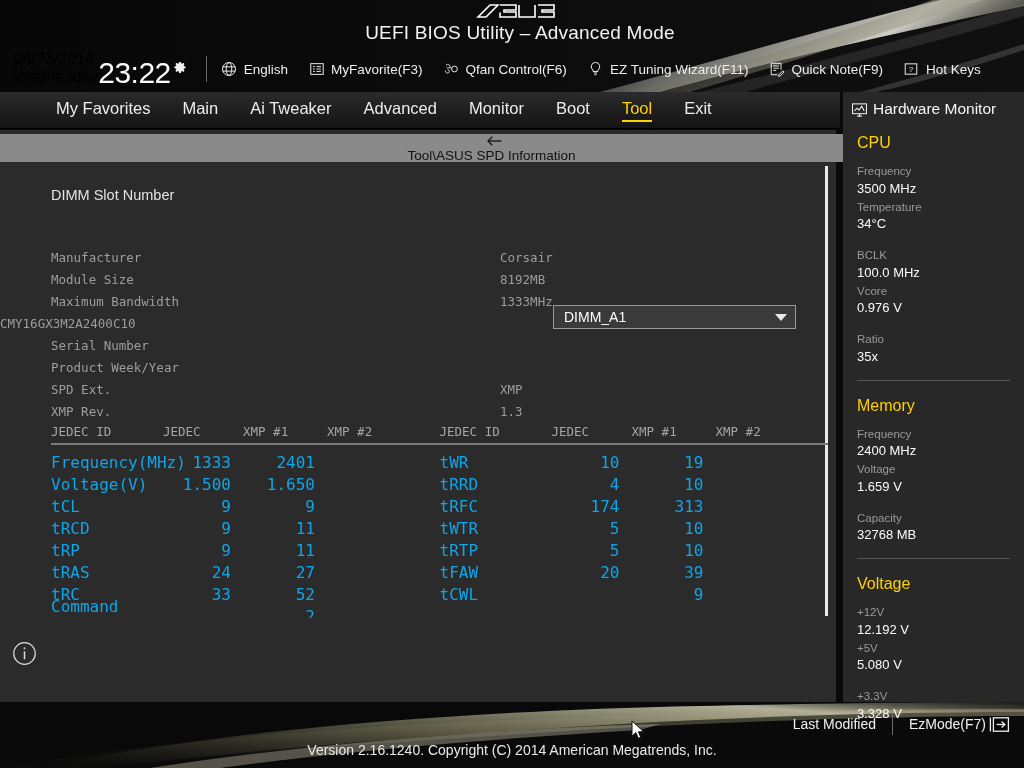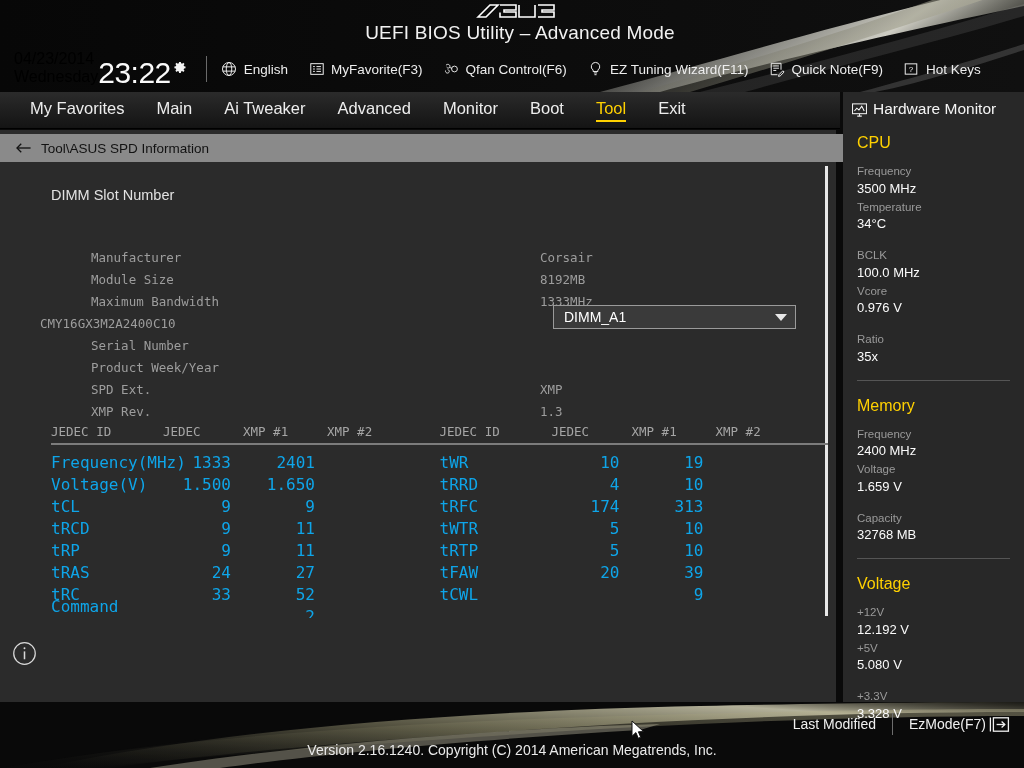--- a/index.html
+++ b/index.html
@@ -76,36 +76,36 @@
     position: absolute; left: 0; top: 92px; width: 840px; height: 37px;
     background: linear-gradient(180deg,#2b2b2b 0%, #1e1e1e 55%, #141414 100%);
     display: flex; align-items: center;
     border-bottom: 1px solid #000;
   }
   .tab {
     color: #ededed; font-size: 16.5px;
     padding: 0 0 4px 0; margin: 0 16px; cursor: pointer;
     position: relative; white-space: nowrap;
   }
-  .tab:first-child { margin-left: 30px; }
+  .tab:first-child { margin-left: 56px; }
   .tab.active { color: #ffd100; }
   .tab.active::after {
     content:""; position:absolute; left:0; right:0; bottom:0px;
     height:2px; background:#ffd100;
   }
 
   
   .content {
     position: absolute; left: 0; top: 130px; width: 836px; height: 572px;
     background: #2b2b2b;
   }
   .crumb {
     position: absolute; left: 0; top: 4px; width: 974px; height: 28px;
     background: #8a8a8a;
-    display: flex; align-items: center;
+    display: flex; align-items: center; flex-direction: column;
   }
   .crumb-back {
     margin-left: 14px; width: 18px; height: 18px;
     display:flex; align-items:center; justify-content:center; cursor:pointer;
   }
   .crumb-text {
     margin-left: 9px; color: #121212; font-size: 13.5px;
   }
 
   .panel-body {
@@ -130,21 +130,20 @@
     padding: 0 8px 0 10px; cursor: pointer;
   }
   .dimm-select .val { color: #fff; font-size: 14px; }
   .dimm-caret { width: 0; height: 0; border-left: 6px solid transparent;
                 border-right: 6px solid transparent; border-top: 7px solid #e8e8e8; }
 
   
   .info-list {
     position: absolute; left: 0; top: 80px; width: 964px;
     font-family: "DejaVu Sans Mono", "Liberation Mono", monospace;
-    padding-left: 40px;
   }
   .info-row {
     display: flex; height: 22px; align-items: center;
   }
   .info-key { width: 500px; padding-left: 51px; color: #9d9d9d; font-size: 12.5px; }
   .info-val { color: #9d9d9d; font-size: 12.5px; }
 
   
   .timing-wrap {
     position: absolute; left: 0; top: 255px; width: 828px;

